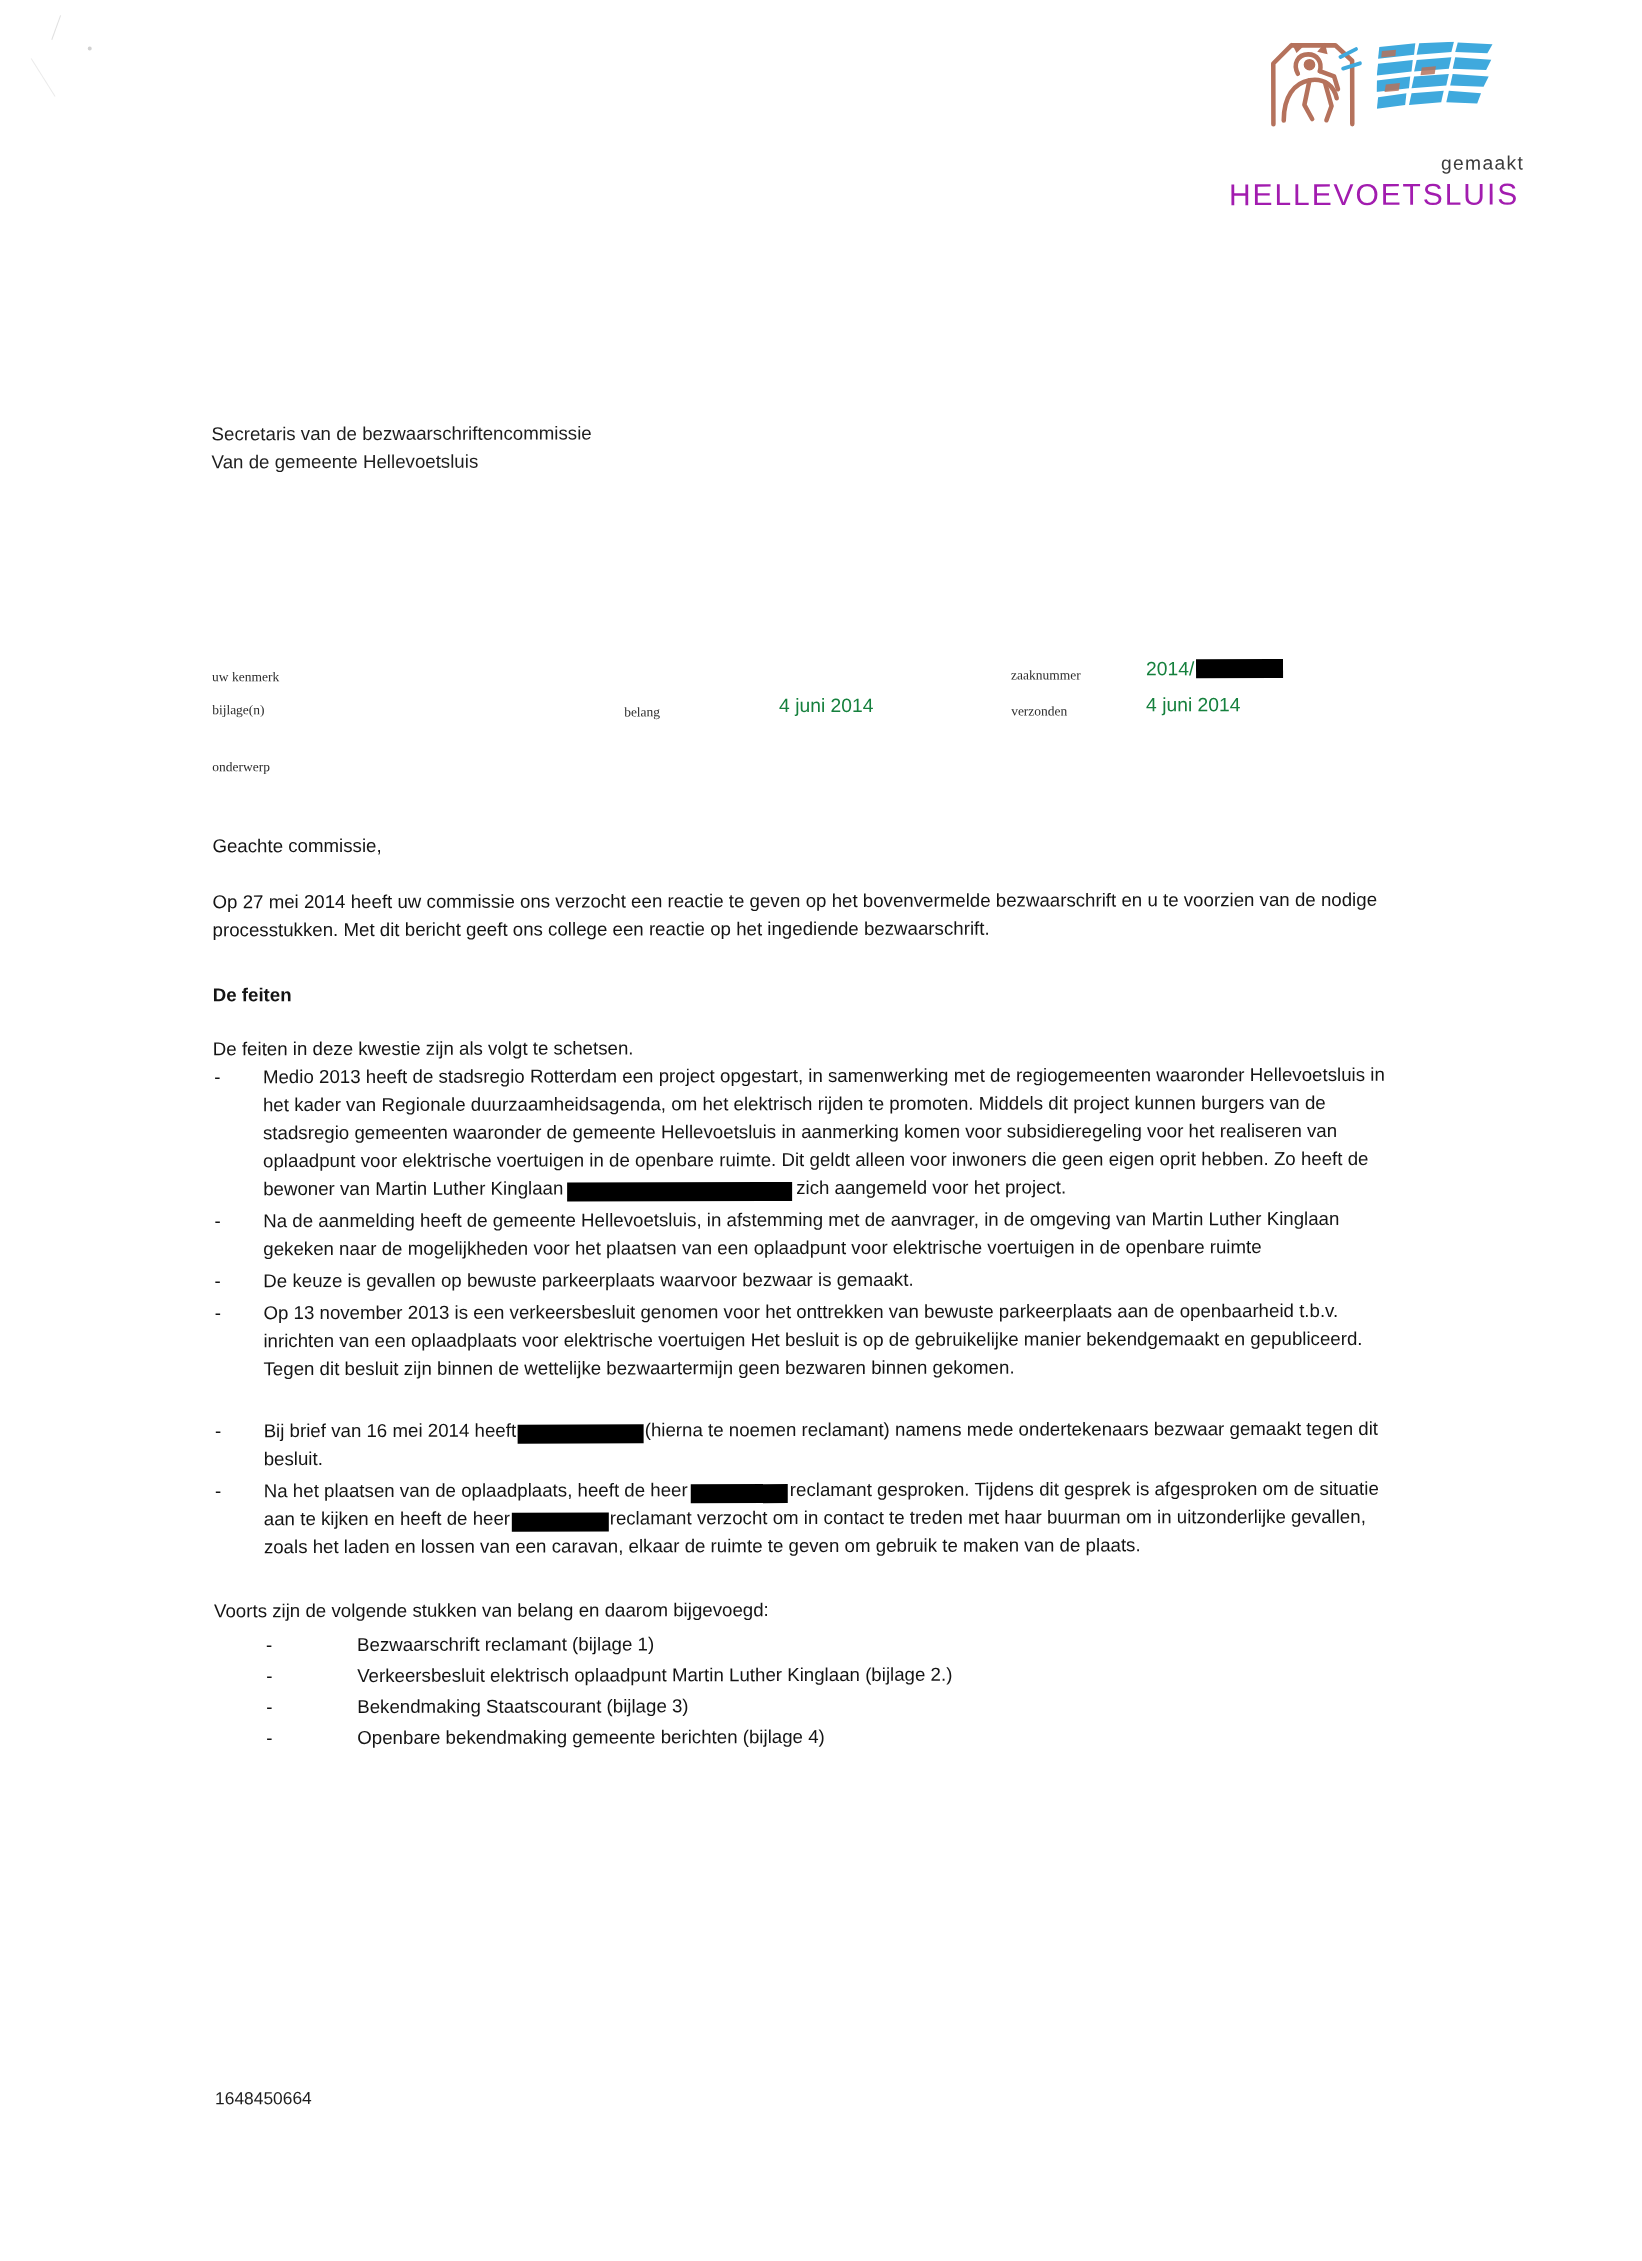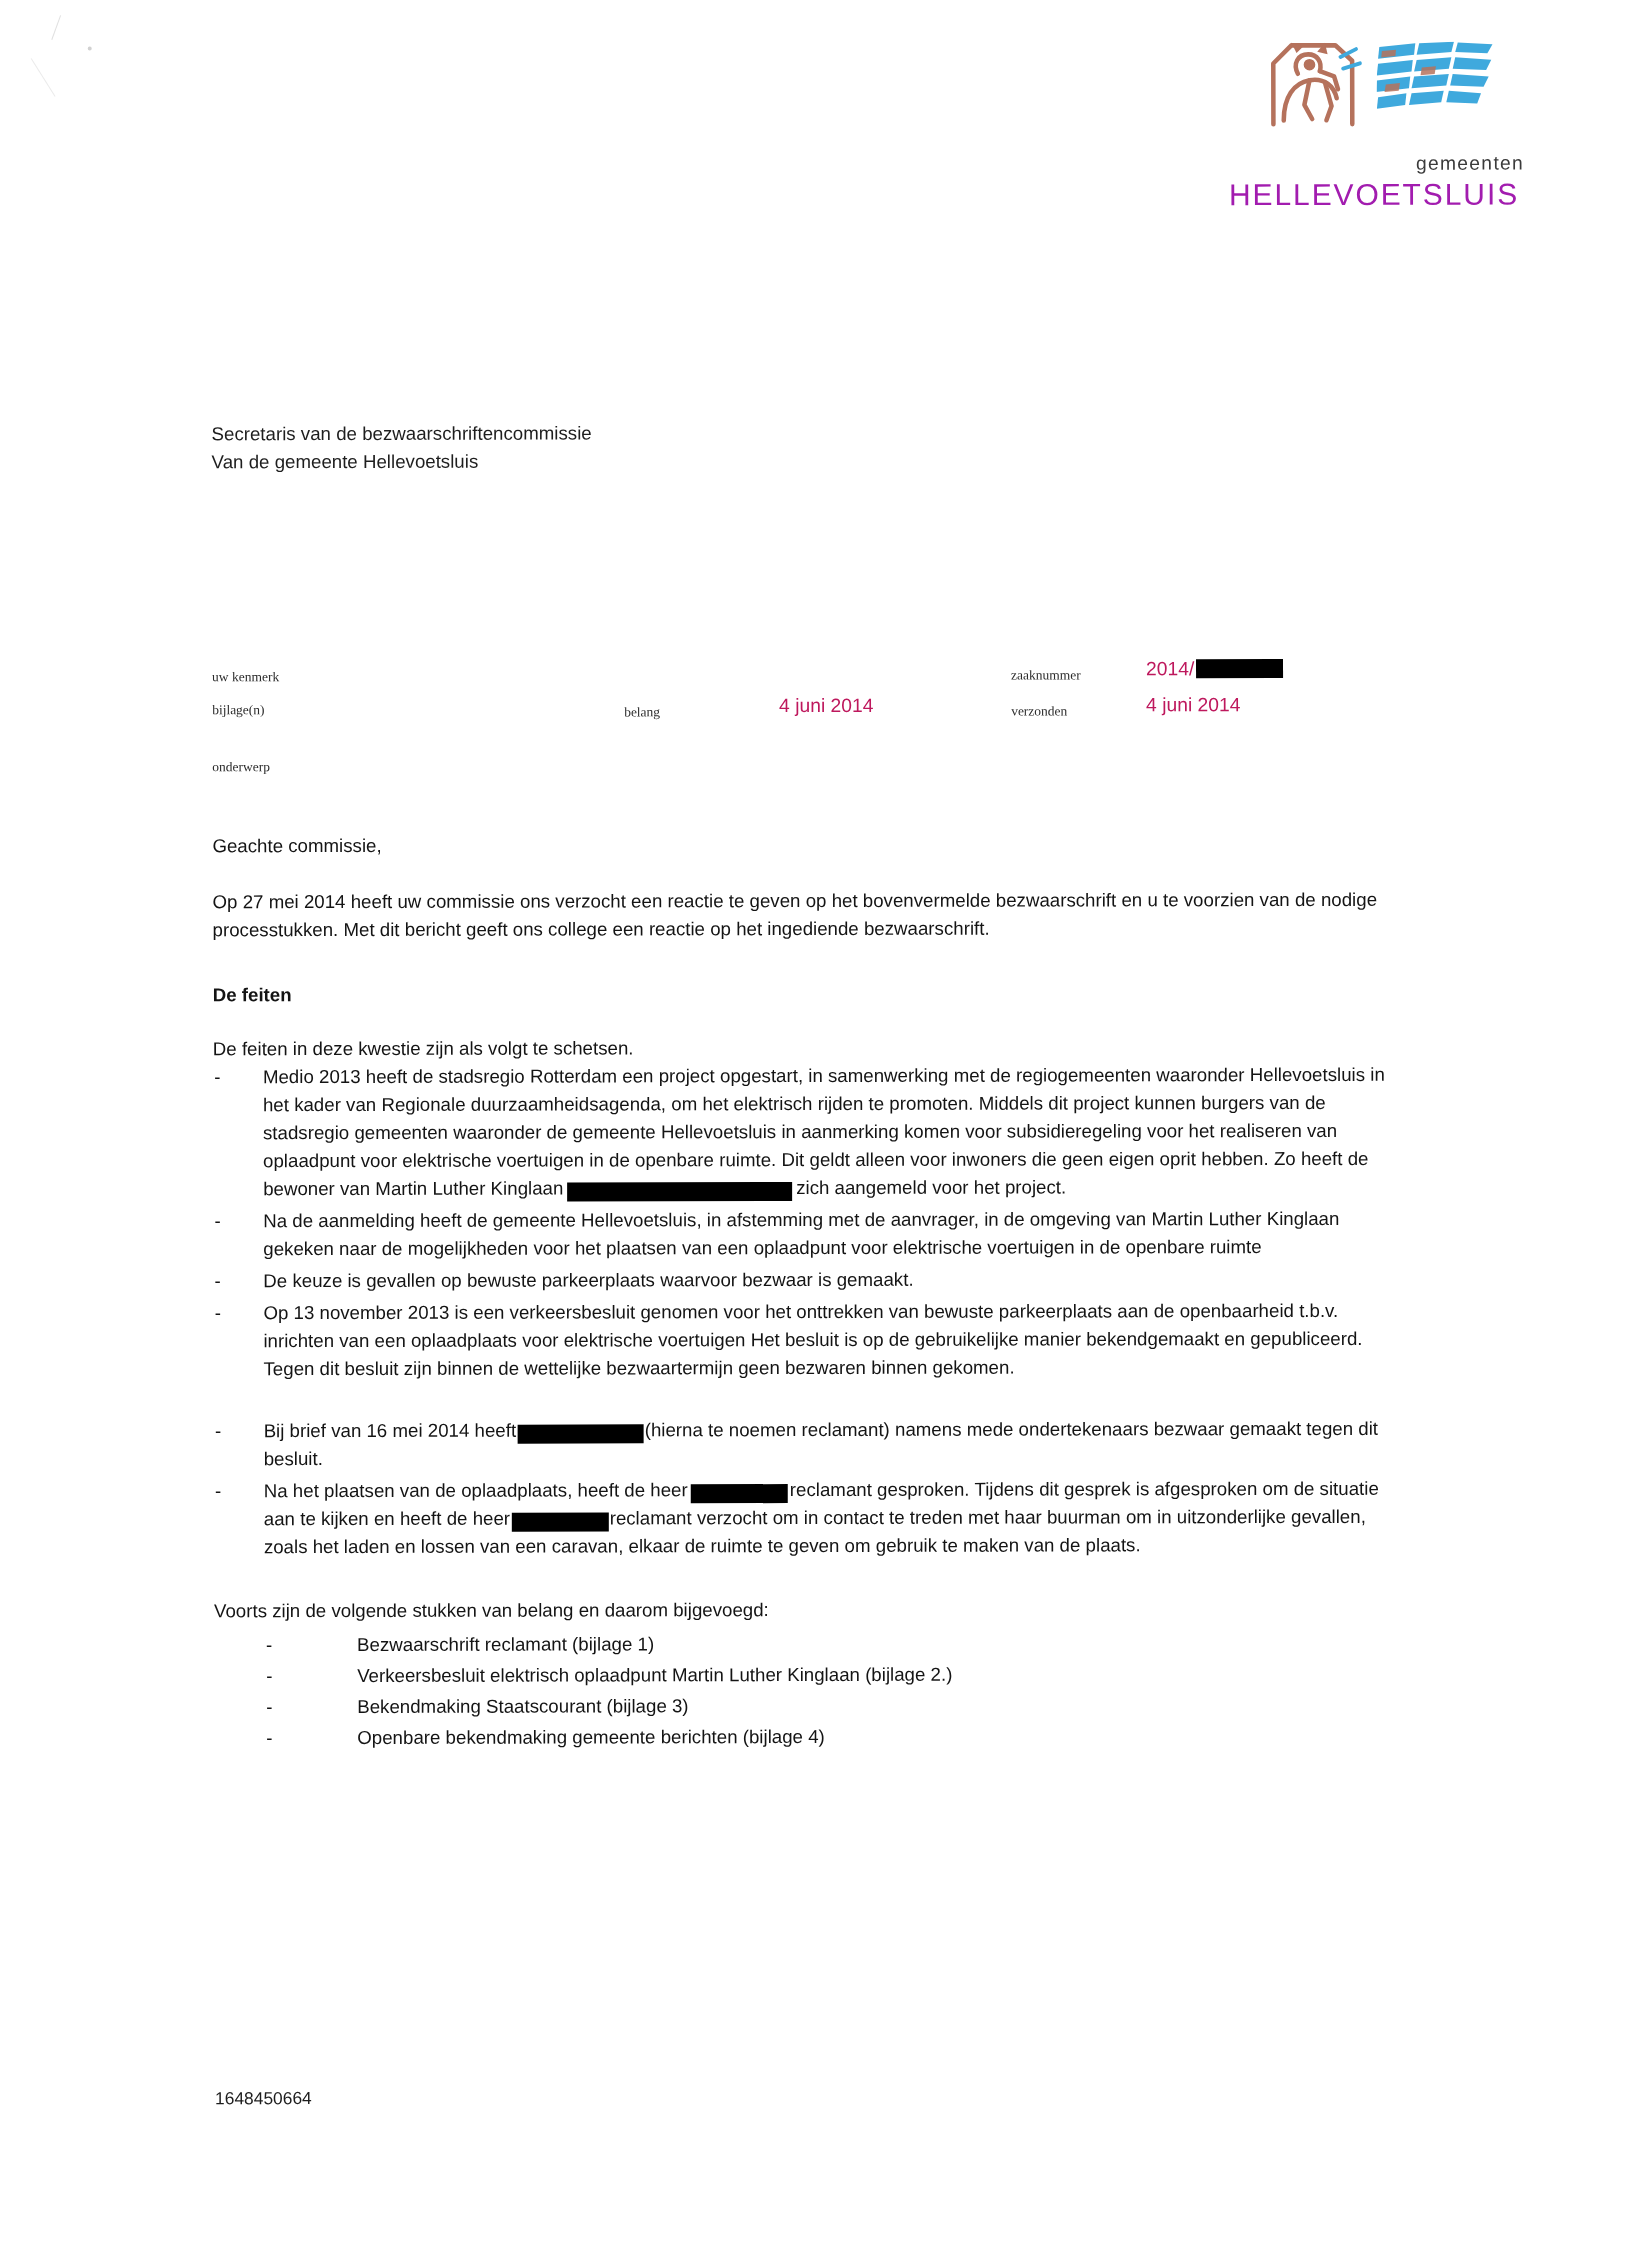--- a/index.html
+++ b/index.html
@@ -125,21 +125,21 @@
     color: #2b2b2b;
   }
   .ref-row {
     position: relative;
     height: 30px;
   }
   .ref-label { position: absolute; font-family: Liberation Serif, serif; }
   .ref-value {
     position: absolute;
     font-size: 19.3px;
-    color: #be185d;
+    color: #15803d;
   }
   .r-uwkenmerk { left: 0; top: 3.9px; }
   .r-bijlage   { left: 0; top: 37px; }
   .r-onderwerp { left: 0; top: 94px; }
   .r-datum     { left: 412px; top: 40px; }
   .r-datumval  { left: 567px; top: 31px; }
   .r-zaak      { left: 799px; top: 3.9px; }
   .r-zaakval   { left: 934px; top: -5.2px; }
   .r-verzonden { left: 799px; top: 40px; }
   .r-verzval   { left: 934px; top: 31px; }
@@ -272,21 +272,21 @@
             <circle cx="80" cy="46" r="9"></circle>
             <path d="M92 26 L104 12 L108 30 Z"></path>
             <path d="M60 28 L52 12 L70 18 Z"></path>
           </g>
           <g fill="none" stroke="#3fa9dd" stroke-width="6" stroke-linecap="round">
             <path d="M128 34 L152 22"></path>
             <path d="M132 52 L158 44"></path>
           </g>
         </svg>
       </div>
-      <div class="logo-text-small">gemeenten</div>
+      <div class="logo-text-small">gemaakt</div>
       <div class="logo-text-big">HELLEVOETSLUIS</div>
     </div>
 
     <div class="addressee">
       <div>Secretaris van de bezwaarschriftencommissie</div>
       <div>Van de gemeente Hellevoetsluis</div>
     </div>
 
 
     <div class="ref">

